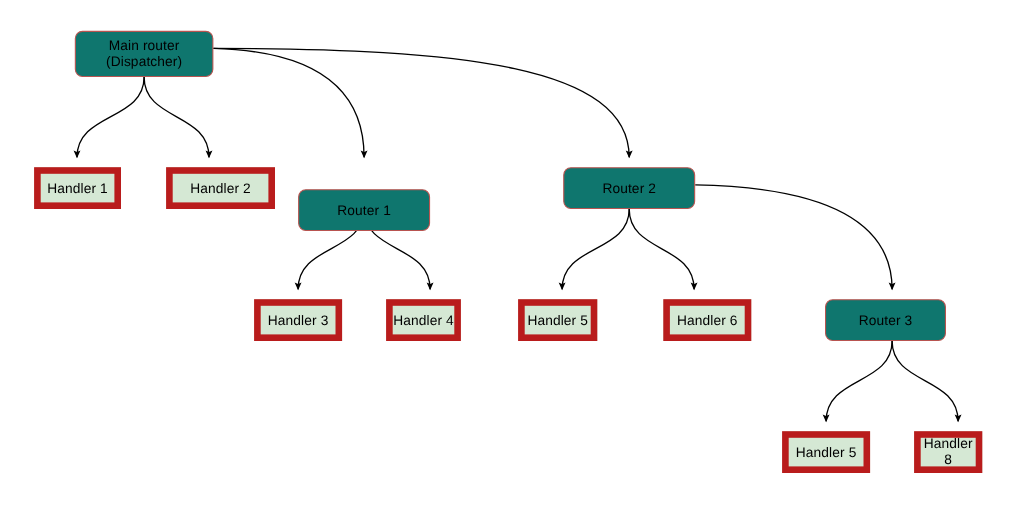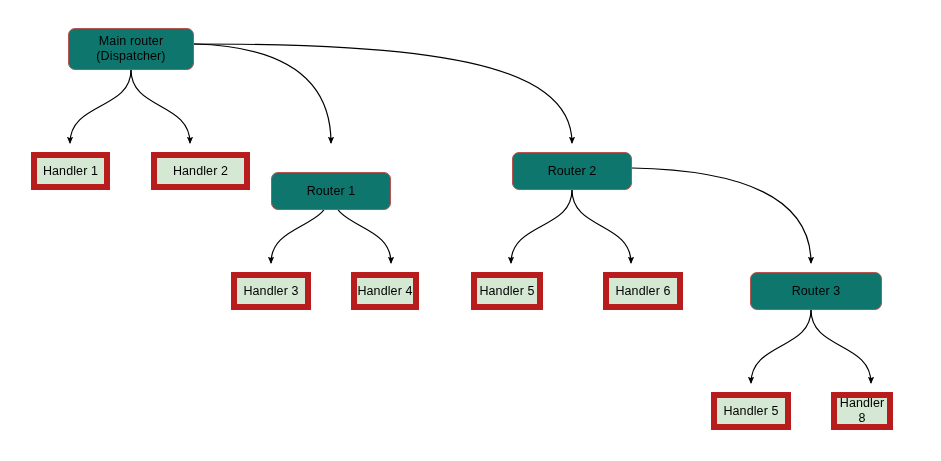--- a/index.html
+++ b/index.html
@@ -80,17 +80,17 @@
       <div class="node router" style="left: 68px; top: 28px; width: 126px; height: 42px;"><span class="node-label">Main router
 (Dispatcher)</span></div>
       <div class="node handler" style="left: 31px; top: 152px; width: 79px; height: 38px;"><span class="node-label">Handler 1</span></div>
       <div class="node handler" style="left: 151px; top: 152px; width: 99px; height: 38px;"><span class="node-label">Handler 2</span></div>
       <div class="node router" style="left: 271px; top: 152px; width: 120px; height: 38px; margin-top: 20px;"><span class="node-label">Router 1</span></div>
       <div class="node router" style="left: 512px; top: 152px; width: 120px; height: 38px;"><span class="node-label">Router 2</span></div>
       <div class="node handler" style="left: 231px; top: 272px; width: 80px; height: 38px; text-align: right;"><span class="node-label">Handler 3</span></div>
       <div class="node handler" style="left: 351px; top: 272px; width: 68px; height: 38px;"><span class="node-label">Handler 4</span></div>
       <div class="node handler" style="left: 471px; top: 272px; width: 72px; height: 38px;"><span class="node-label">Handler 5</span></div>
       <div class="node handler" style="left: 591px; top: 272px; width: 80px; height: 38px; margin-left: 12px;"><span class="node-label">Handler 6</span></div>
-      <div class="node router" style="left: 750px; top: 272px; width: 132px; height: 38px;"><span class="node-label">Router 3</span></div>
+      <div class="node router" style="left: 750px; top: 272px; width: 110px; height: 38px;"><span class="node-label">Router 3</span></div>
       <div class="node handler" style="left: 711px; top: 392px; width: 80px; height: 38px;"><span class="node-label">Handler 5</span></div>
       <div class="node handler" style="left: 831px; top: 392px; width: 62px; height: 38px;"><span class="node-label">Handler 8</span></div>
     </div>
 </div>
 
 </body></html>

